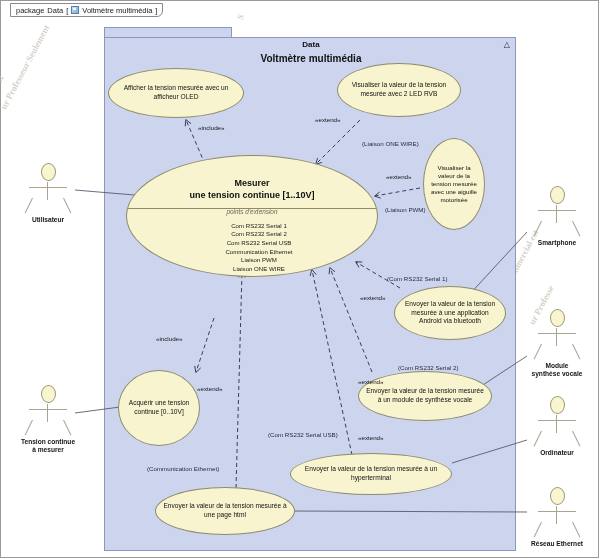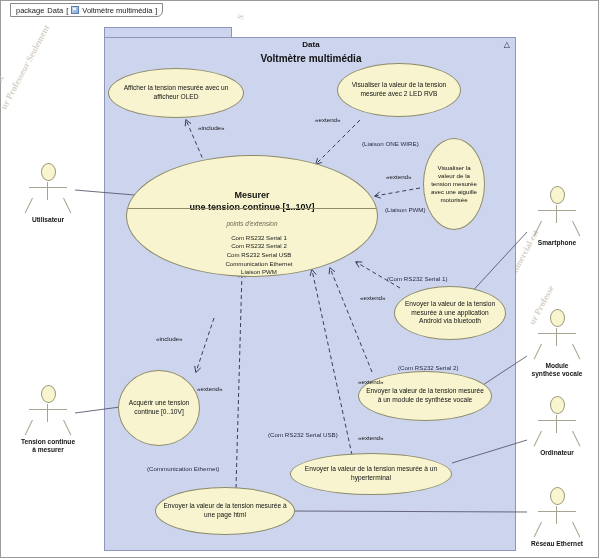--- a/index.html
+++ b/index.html
@@ -85,21 +85,21 @@
     padding:3px 6px;
   }
   .uc.big{
     border-radius:50%;
     background:#f7f4cf;
     display:block;padding:0;
     overflow:hidden;
   }
   .uc.big .t{
     text-align:center;font-size:9px;font-weight:700;line-height:1.3;
-    margin-top:34px;
+    margin-top:22px;
   }
   .uc.big .sep{
     position:absolute;left:0;top:52px;width:100%;height:0;
     border-top:1px solid #8d8b6a;
   }
   .uc.big .ep-title{
     text-align:center;font-style:italic;font-size:6.4px;color:#6a6a5a;
     margin-top:7px;
   }
   .uc.big .ep-list{

